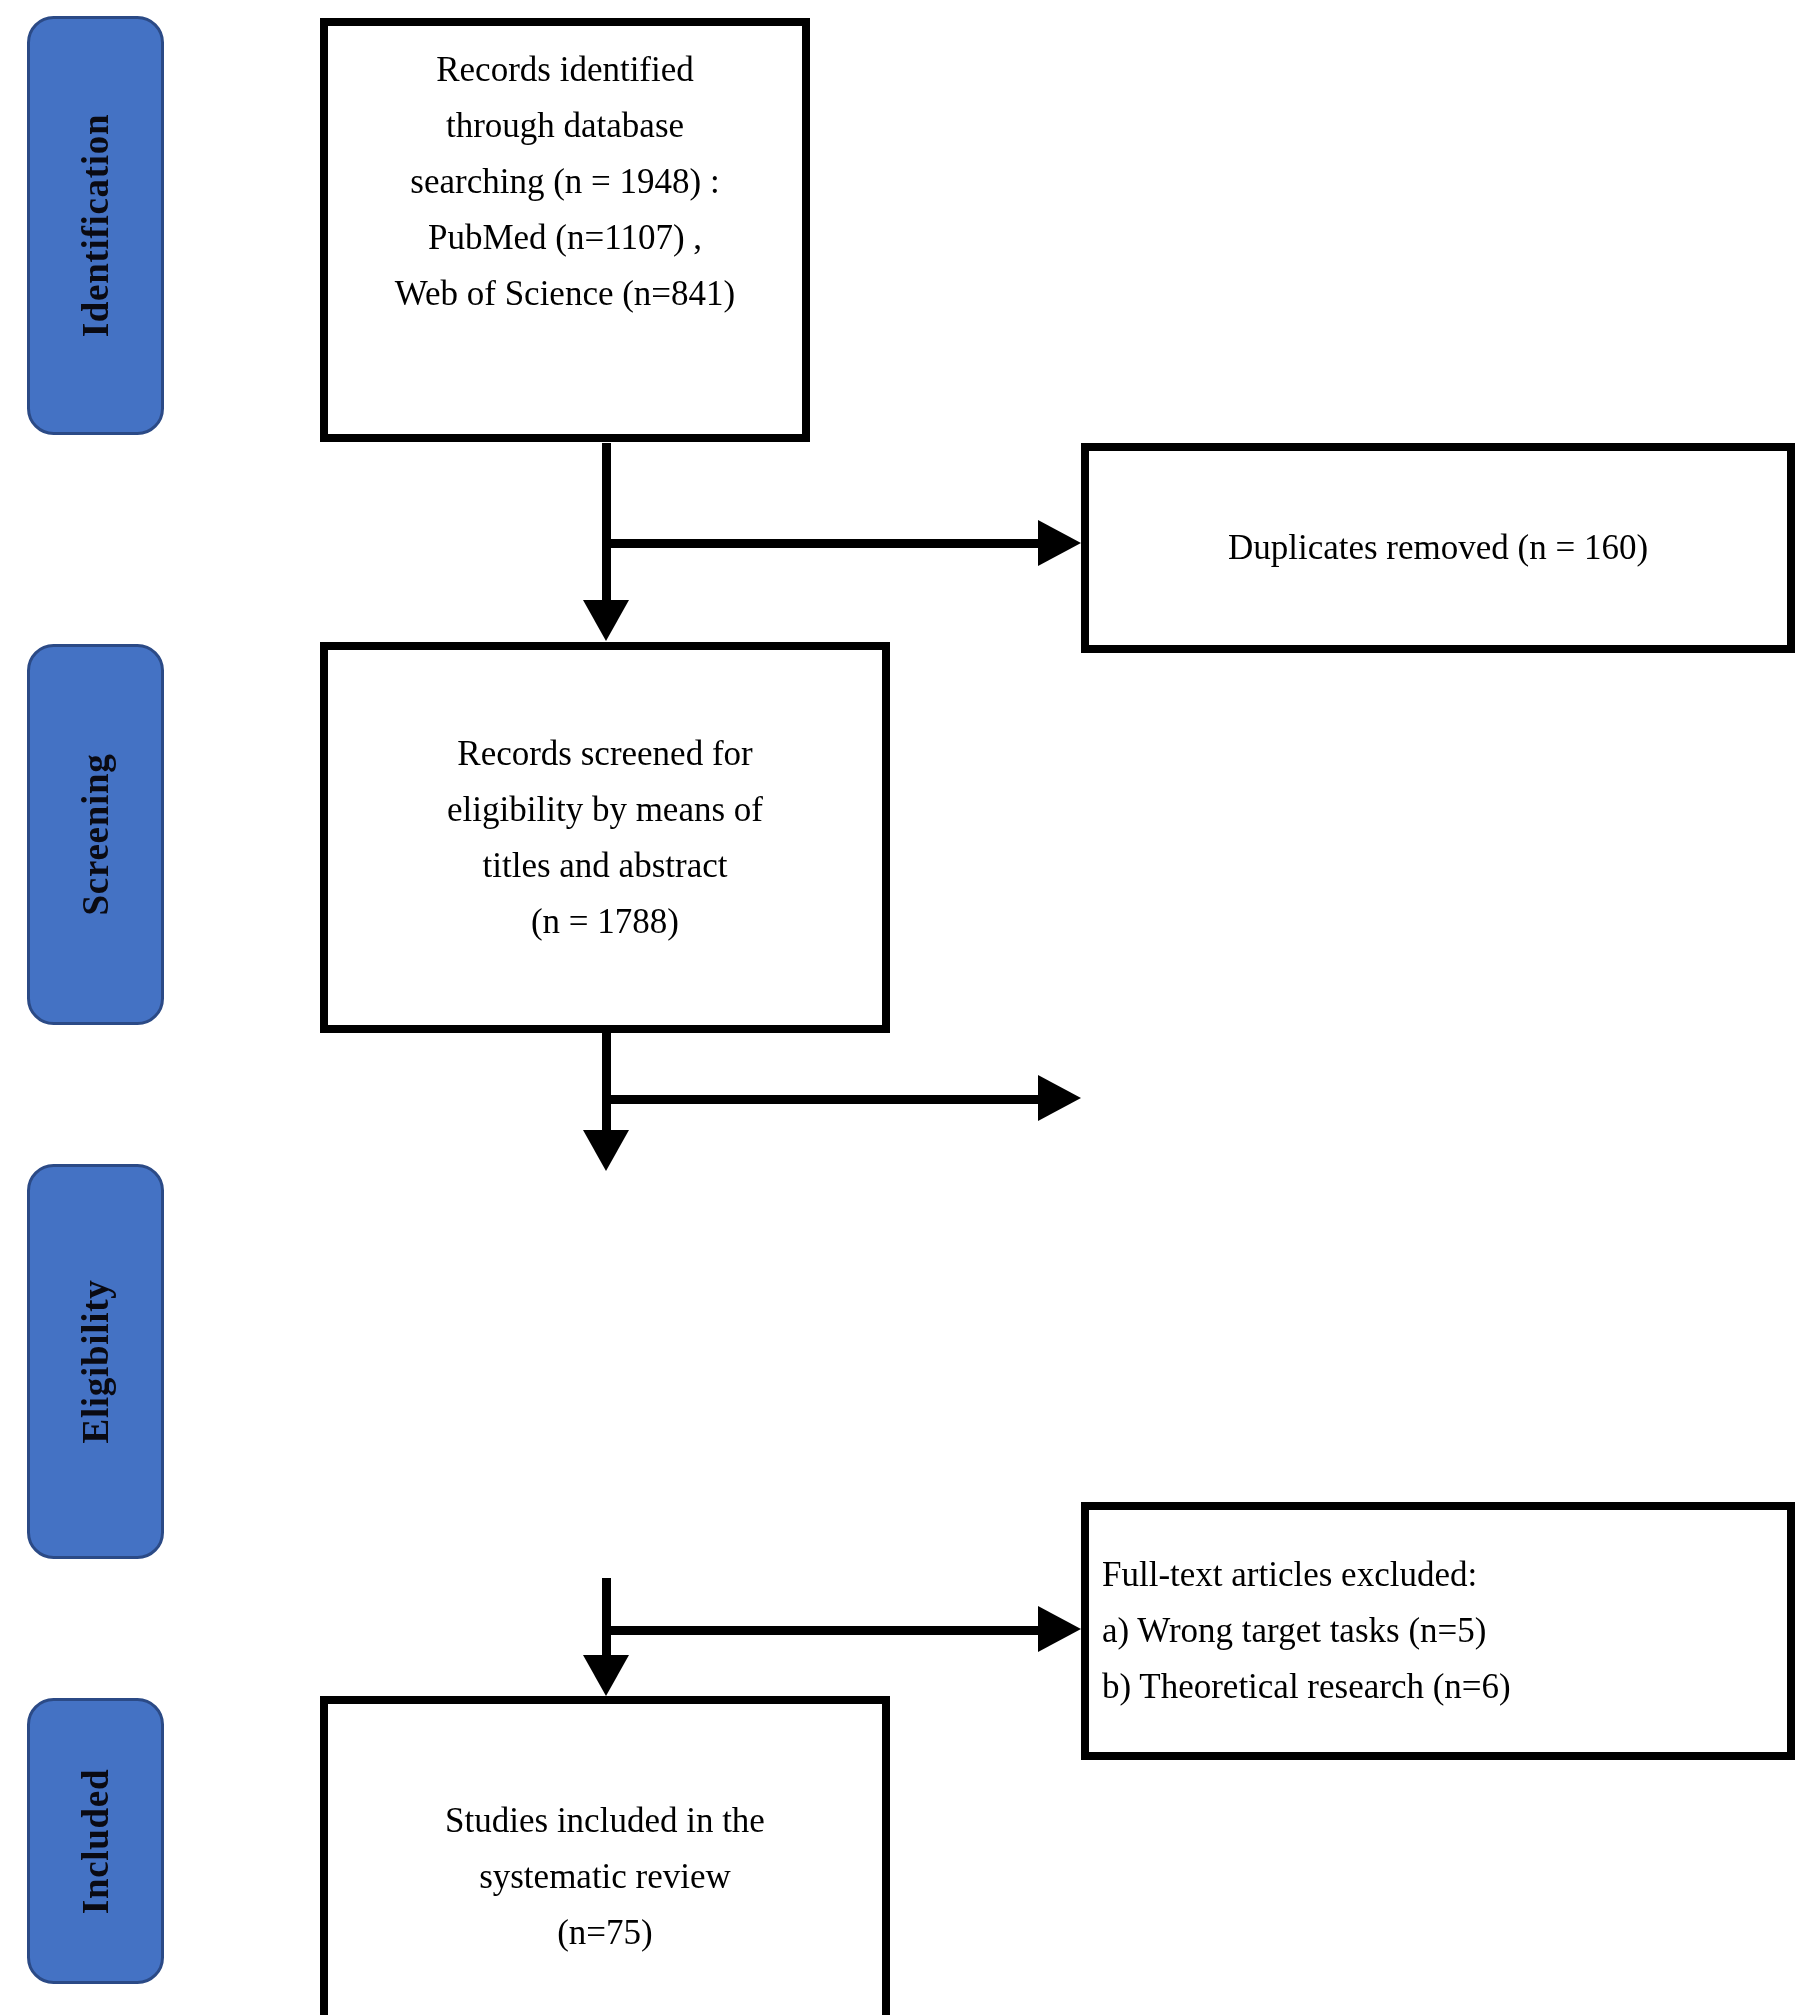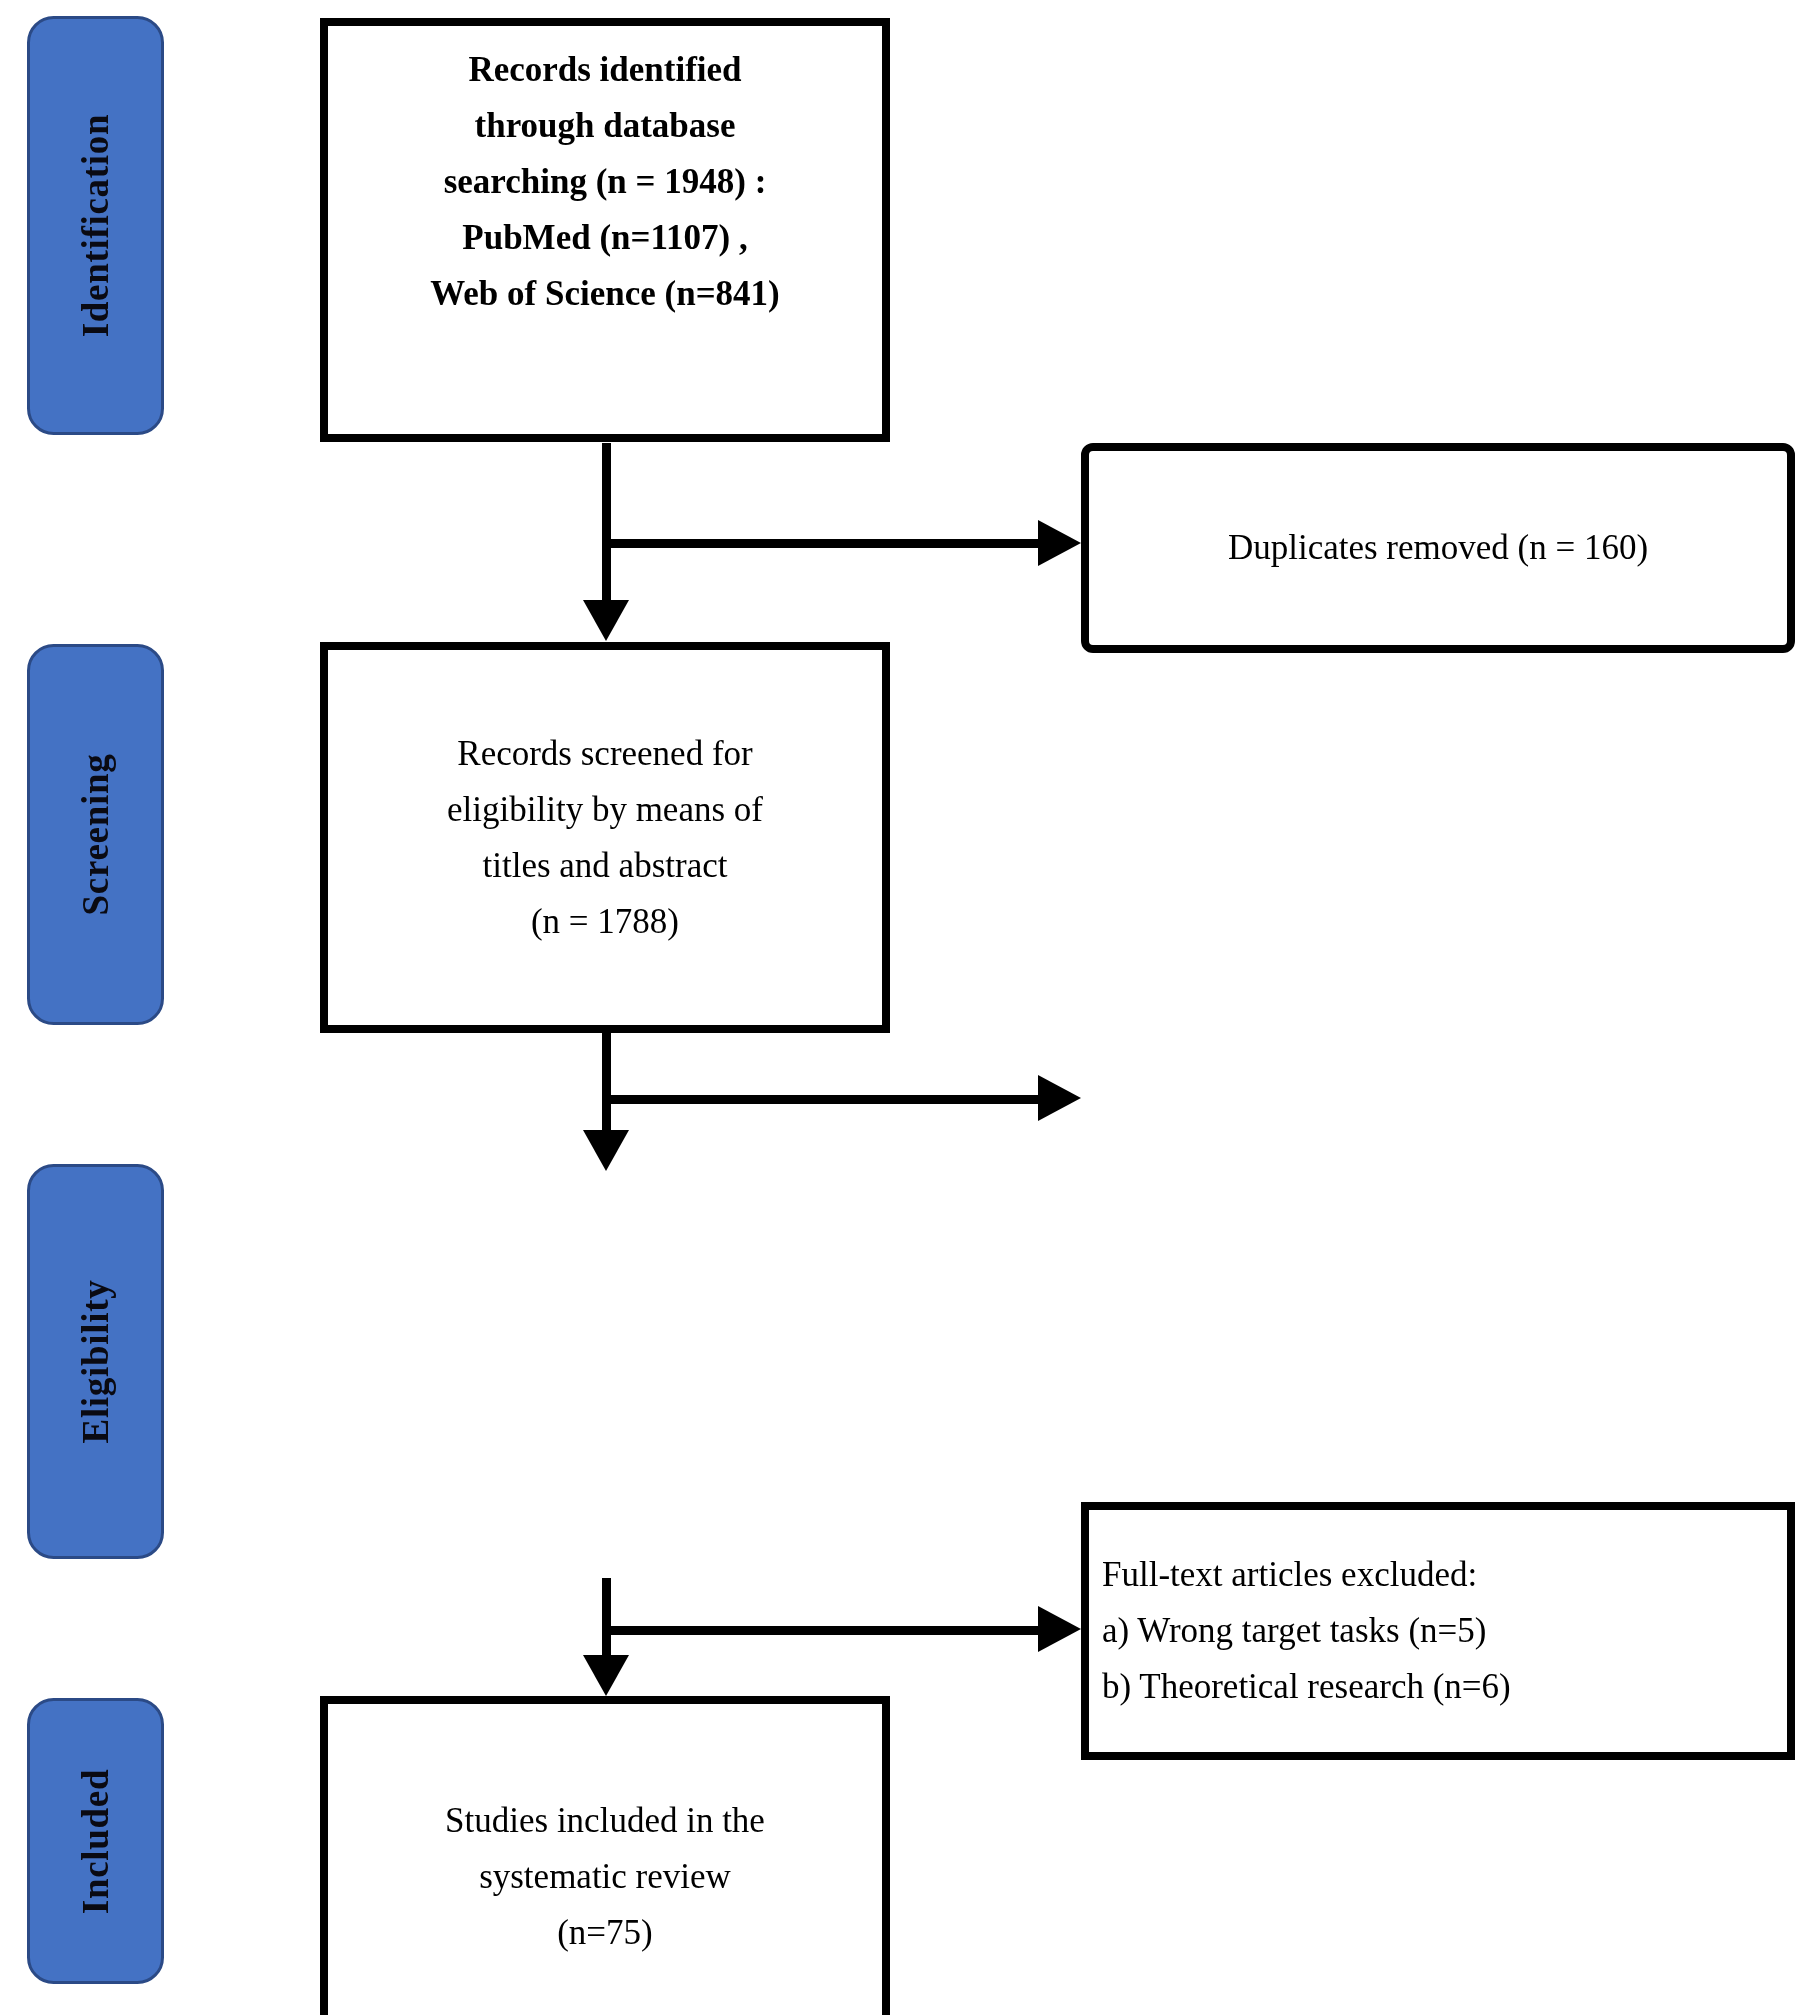--- a/index.html
+++ b/index.html
@@ -92,40 +92,40 @@
   <div class="stage" style="top:644px;height:381px;">
     <span class="stage-text">Screening</span>
   </div>
   <div class="stage" style="top:1164px;height:395px;">
     <span class="stage-text">Eligibility</span>
   </div>
   <div class="stage" style="top:1698px;height:286px;">
     <span class="stage-text">Included</span>
   </div>
 
-  <div class="fbox" style="left:320px;top:18.4px;width:570px;height:424px;font-weight:bold;">
+  <div class="fbox" style="left:320px;top:18.4px;width:490px;height:424px;">
     <div class="box-text bias-high">Records identified
 through database
 searching (n = 1948) :
 PubMed (n=1107) ,
 Web of Science (n=841)</div>
   </div>
   <div class="fbox" style="left:320px;top:642px;width:570px;height:391px;">
     <div class="box-text">Records screened for
 eligibility by means of
 titles and abstract
 (n = 1788)</div>
   </div>
   <div class="fbox" style="left:320px;top:1696px;width:570px;height:361px;">
     <div class="box-text">Studies included in the
 systematic review
 (n=75)</div>
   </div>
 
-  <div class="fbox" style="left:1081px;top:443px;width:714px;height:210px;border-radius:12px;">
+  <div class="fbox" style="left:1081px;top:443px;width:714px;height:210px;">
     <div class="box-text">Duplicates removed (n = 160)</div>
   </div>
   <div class="fbox" style="left:1081px;top:1502px;width:714px;height:258px;justify-content:flex-start;">
     <div class="box-text left pad-left">Full-text articles excluded:
 a) Wrong target tasks (n=5)
 b) Theoretical research (n=6)</div>
   </div>
 
   <div class="vline" style="left:602px;top:443px;height:166px;"></div>
   <div class="head-down" style="left:583px;top:600px;"></div>

